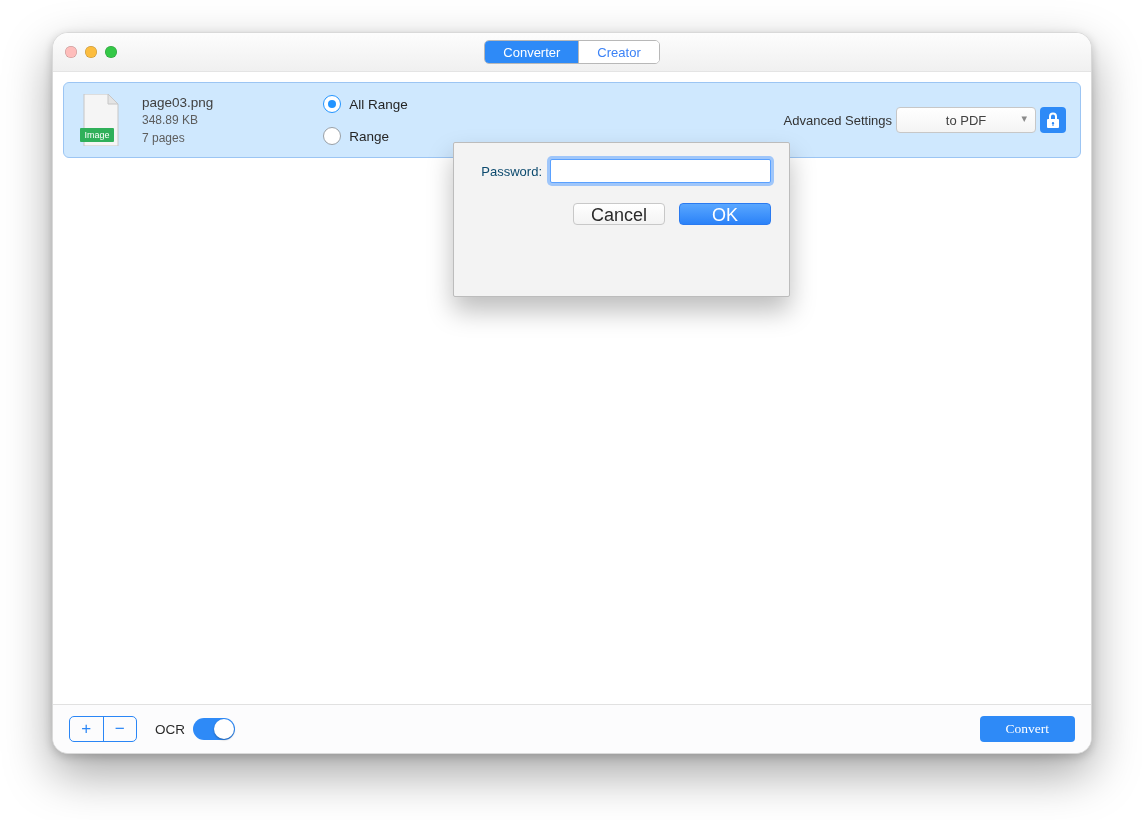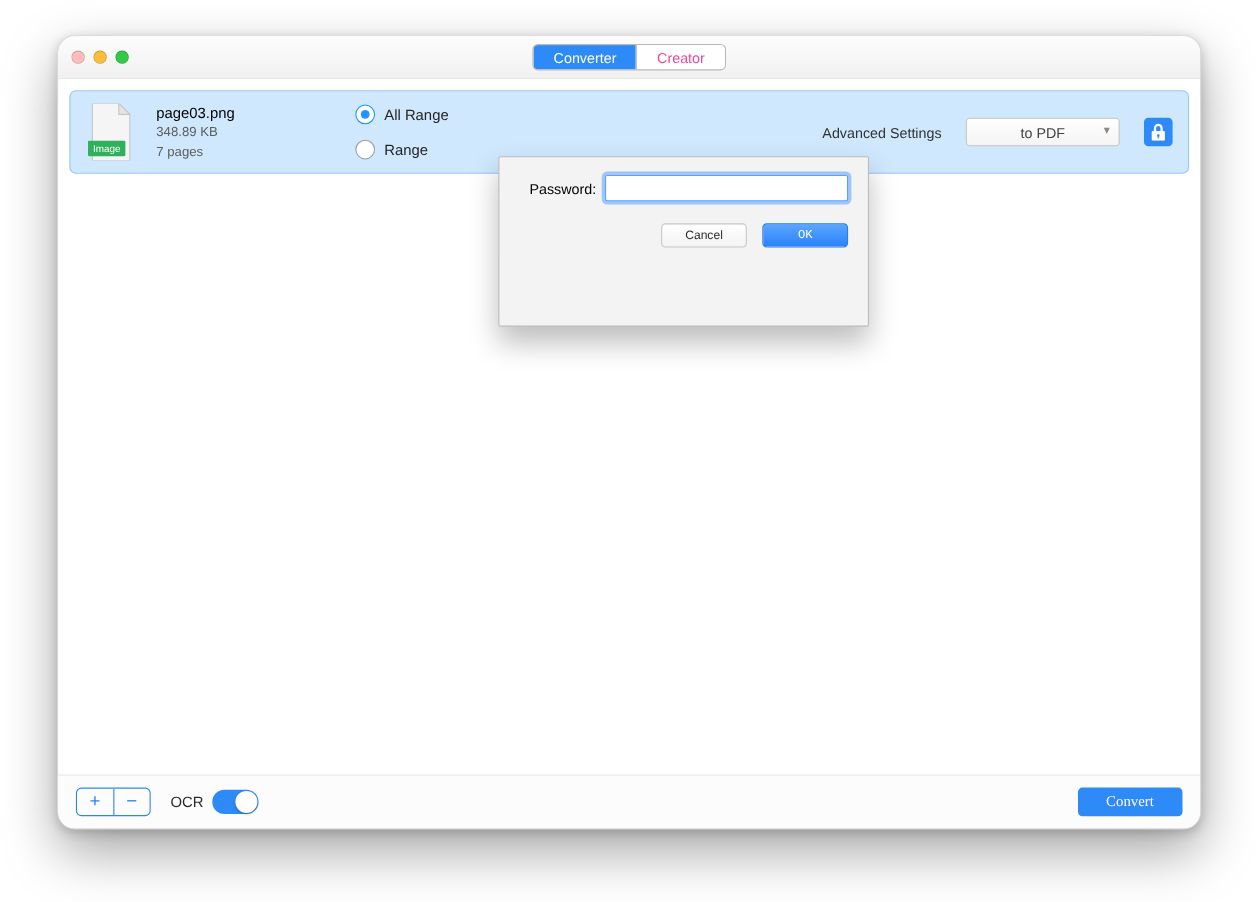--- a/index.html
+++ b/index.html
@@ -12,40 +12,40 @@
   .titlebar{height:38px;border-bottom:1px solid #e4e4e4;
             background:linear-gradient(#fdfdfd,#f0f0f0);position:relative;
             display:flex;align-items:center;}
   .traffic{display:flex;gap:8px;padding-left:12px;}
   .tl{width:12px;height:12px;border-radius:50%;box-shadow:inset 0 0 0 .5px rgba(0,0,0,.25);}
   .tl.red{background:#febdbb;}
   .tl.yellow{background:#fcbd3f;}
   .tl.green{background:#34c847;}
   .seg-wrap{position:absolute;left:0;right:0;display:flex;justify-content:center;}
   .seg{display:flex;border:1px solid #b8b8b8;border-radius:5px;overflow:hidden;height:22px;}
-  .seg button{border:none;padding:2px 18px;font-size:13px;background:#fff;color:#ec4899;cursor:pointer;}
+  .seg button{border:none;padding:2px 18px;font-size:13px;background:#fff;color:#3b82f6;cursor:pointer;}
   .seg button.active{background:#2e8af7;color:#fff;}
   .seg button+button{border-left:1px solid #b8b8b8;}
   
   .content{flex:1;position:relative;background:#fff;}
   .file-row{position:absolute;left:10px;top:10px;right:10px;height:74px;
             background:#cfe8fe;border:1px solid #9cc5f3;border-radius:6px;
             display:flex;align-items:center;}
   .file-thumb{margin-left:16px;width:42px;height:52px;position:relative;}
   .file-thumb svg{width:42px;height:52px;}
   .file-meta{margin-left:20px;display:flex;flex-direction:column;line-height:1.45;}
-  .file-name{font-size:13.5px;color:#000000;}
+  .file-name{font-size:13.5px;color:#404040;}
   .file-sub{font-size:12px;color:#5d5d5d;}
   .radio-group{margin-left:110px;display:flex;flex-direction:column;gap:14px;}
   .radio{display:flex;align-items:center;gap:8px;font-size:13.5px;color:#252525;cursor:pointer;}
   .radio .dot{width:16px;height:16px;border:1px solid #9aa0a6;border-radius:50%;background:#fff;
               display:flex;align-items:center;justify-content:center;}
   .radio.checked .dot{border-color:#2294ff;}
   .radio.checked .dot::after{content:"";width:8px;height:8px;border-radius:50%;background:#2294ff;}
-  .row-right{margin-left:auto;display:flex;align-items:center;gap:22px;padding-right:14px;}
+  .row-right{margin-left:auto;display:flex;align-items:center;gap:4px;padding-right:14px;}
   .adv-link{color:#333;font-size:13px;}
   .format-select{position:relative;width:138px;height:24px;border:1px solid #c7c7c7;border-radius:4px;
                  background:linear-gradient(#fff,#f4f4f4);display:flex;align-items:center;justify-content:center;
                  font-size:13px;color:#424242;cursor:pointer;}
   .format-select .chev{position:absolute;right:8px;top:4px;color:#8b8b8b;font-size:11px;}
   .lock-btn{width:26px;height:26px;border-radius:4px;background:#2e8af7;
             display:flex;align-items:center;justify-content:center;cursor:pointer;}
   .lock-btn svg{width:14px;height:16px;fill:#fff;}
   
   .bottombar{height:48px;border-top:1px solid #e1e1e1;background:#fcfcfd;
@@ -59,28 +59,28 @@
   .toggle .knob{position:absolute;top:1px;right:1px;width:20px;height:20px;border-radius:50%;
                 background:#fff;box-shadow:0 1px 2px rgba(0,0,0,.3);}
   .convert-btn{margin-left:auto;height:26px;padding:0 26px;border:none;border-radius:4px;
                background:#2e8af7;color:#fff;font-size:13.5px;cursor:pointer;font-family:Liberation Serif, serif;}
   
   .modal{position:absolute;left:400px;top:70px;width:335px;height:153px;
          border:1px solid #bcbcbc;border-radius:2px;background:#f3f3f3;
          box-shadow:0 14px 26px rgba(0,0,0,.26);}
   .modal .fields{padding:16px 18px 0 18px;}
   .modal-row{display:flex;align-items:center;margin-bottom:12px;}
-  .modal-row label{width:70px;text-align:right;color:#000000;font-size:13px;}
+  .modal-row label{width:70px;text-align:right;color:#0c4a6e;font-size:13px;}
   .modal-row input{flex:1;margin-left:8px;height:22px;border:1px solid #c0c0c0;border-radius:2px;
                    font-size:13px;padding:0 4px;}
   .modal-row input.focused{border:1px solid #5aa1ff;box-shadow:0 0 0 3px rgba(90,161,255,.55);}
   .modal-buttons{display:flex;justify-content:flex-end;gap:14px;padding:8px 18px 0 18px;}
-  .mbtn{height:22px;width:78px;border:1px solid #c8c8c8;border-radius:4px;
-        background:linear-gradient(#fff,#f3f3f3);font-size:11px;color:#2b2b2b;cursor:pointer;}
-  .mbtn.primary{border-color:#2a7af0;background:linear-gradient(#59a7ff,#2b82f8);color:#fff;font-family:Liberation Mono, monospace;}
+  .mbtn{height:22px;width:92px;border:1px solid #c8c8c8;border-radius:4px;
+        background:linear-gradient(#fff,#f3f3f3);font-size:18px;color:#2b2b2b;cursor:pointer;}
+  .mbtn.primary{border-color:#2a7af0;background:linear-gradient(#59a7ff,#2b82f8);color:#fff;}
 </style>
 </head>
 <body>
 
 <div class="stage">
   <div class="window">
 
     <div class="titlebar">
       <div class="traffic">
         <div class="tl red"></div>

